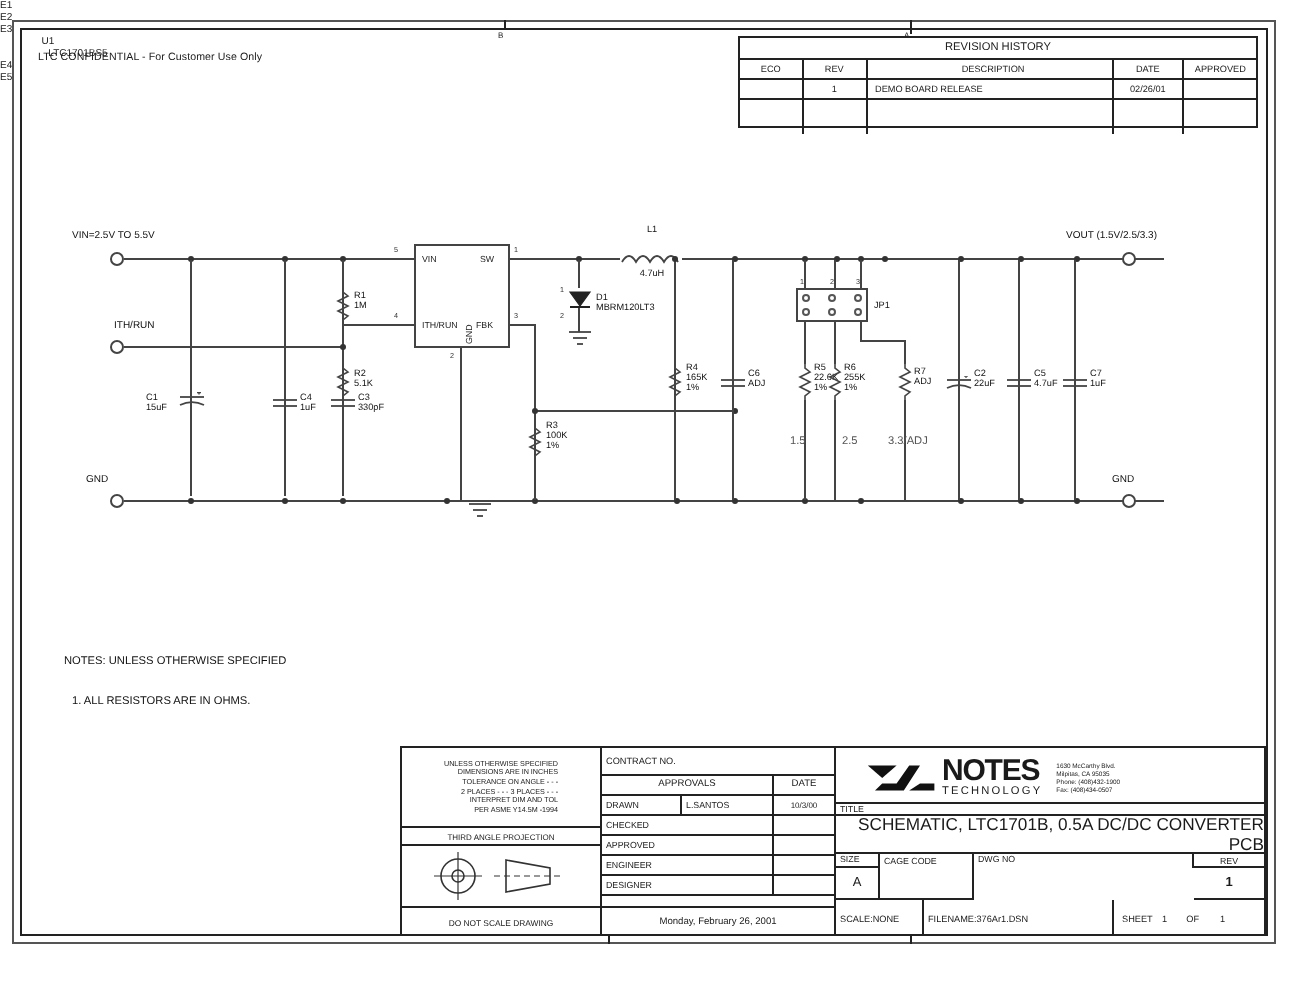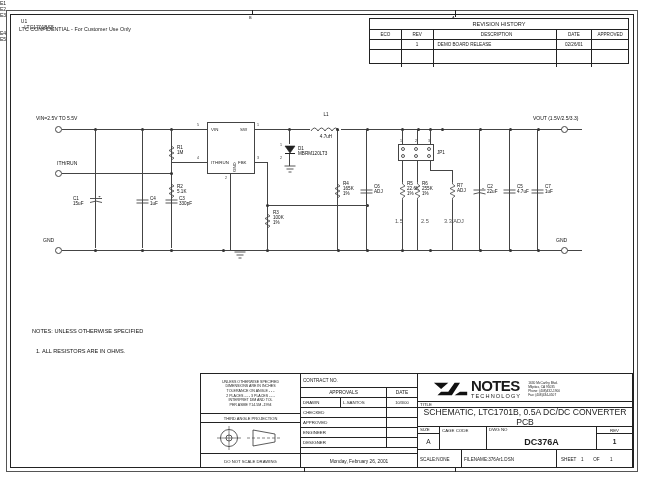--- a/index.html
+++ b/index.html
@@ -85,21 +85,21 @@
   
   .notes{position:absolute;left:32px;font-size:5.6px;color:#111;}
 
   
   .tb{position:absolute;left:200px;top:373px;width:433px;height:95px;
       border:1px solid #222;box-sizing:border-box;background:#fff;}
   .tb-cell{position:absolute;box-sizing:border-box;border-right:1px solid #222;
            border-bottom:1px solid #222;font-size:4.4px;overflow:hidden;}
   .nb{border-bottom:none;} .nr{border-right:none;}
   .pad{padding:1px 2px;}
-  .cc{display:flex;align-items:center;justify-content:center;text-align:center;}
+  .cc{display:flex;align-items:center;justify-content:center;text-align:right;}
   .cl{display:flex;align-items:center;}
 
   .logo-wrap{position:absolute;left:430px;top:375px;width:202px;height:28px;
              display:flex;align-items:center;}
   .logo-mark{width:36px;height:18px;margin-left:3px;}
   .logo-text{margin-left:2px;line-height:1;}
   .logo-lin{font-size:15px;font-weight:bold;letter-spacing:-0.6px;
             font-family:"Liberation Sans",sans-serif;}
   .logo-tech{font-size:5.6px;letter-spacing:1.1px;margin-top:1px;}
   .logo-addr{font-size:3.2px;line-height:4px;margin-left:7px;color:#222;}
@@ -528,21 +528,20 @@
 
     <div class="tb-cell nr" style="left:217px;top:0;width:214px;height:28px;"></div>
 
     <div class="tb-cell cl pad nr" style="left:217px;top:28px;width:214px;height:6px;font-size:4.4px;">TITLE</div>
     <div class="tb-cell cc nr" style="left:217px;top:34px;width:214px;height:19px;font-size:8.6px;border-bottom:1px solid #222;">SCHEMATIC, LTC1701B, 0.5A DC/DC CONVERTER PCB</div>
 
     <div class="tb-cell" style="left:217px;top:53px;width:22px;height:7px;font-size:4.4px;padding-left:2px;">SIZE</div>
     <div class="tb-cell cc" style="left:217px;top:60px;width:22px;height:16px;font-size:6.5px;">A</div>
     <div class="tb-cell" style="left:239px;top:53px;width:47px;height:23px;font-size:4.4px;padding:1px 0 0 2px;">CAGE CODE</div>
     <div class="tb-cell" style="left:286px;top:53px;width:110px;height:7px;font-size:4.4px;padding-left:2px;border-bottom:none;">DWG NO</div>
-    <div class="tb-cell cc" style="left:286px;top:60px;width:110px;height:16px;font-size:9px;font-weight:bold;">DC376A</div>
     <div class="tb-cell cc nr" style="left:396px;top:53px;width:35px;height:7px;font-size:4.4px;">REV</div>
     <div class="tb-cell cc nr" style="left:396px;top:60px;width:35px;height:16px;font-size:6.5px;font-weight:bold;">1</div>
 
     <div class="tb-cell cl pad nb" style="left:217px;top:76px;width:44px;height:18px;font-size:4.6px;">SCALE:NONE</div>
     <div class="tb-cell cl nb" style="left:261px;top:76px;width:95px;height:18px;font-size:4.6px;padding-left:2px;">
       <span>FILENAME:</span>
         <span>376Ar1.DSN</span>
     </div>
     <div class="tb-cell cl nb nr" style="left:356px;top:76px;width:75px;height:18px;font-size:4.6px;padding-left:4px;">
       <span>SHEET</span>

